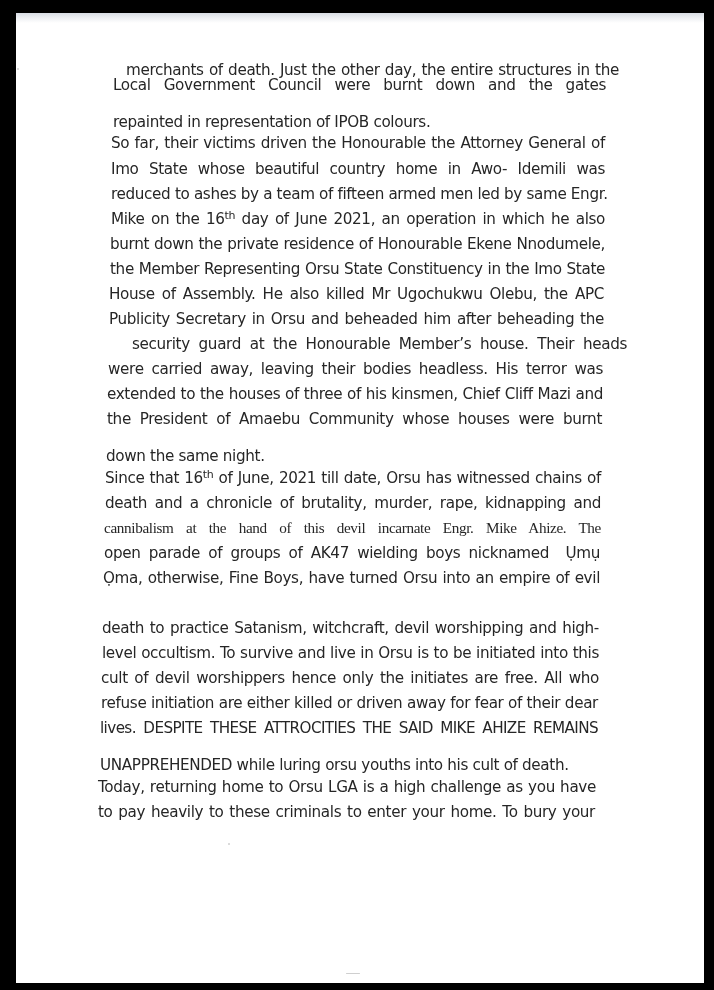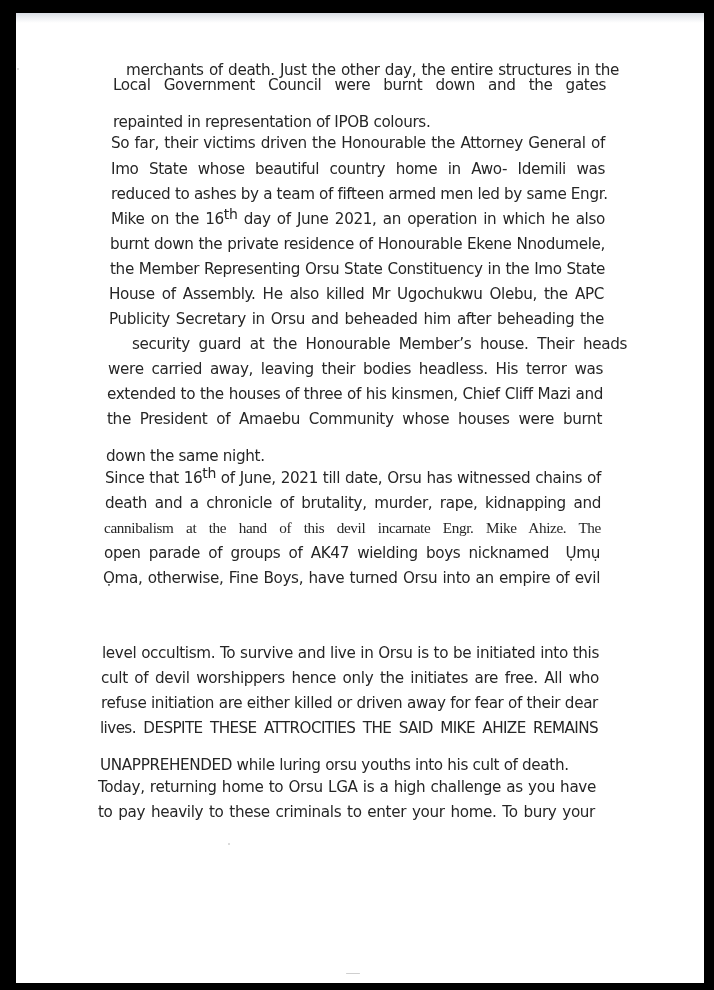--- a/index.html
+++ b/index.html
@@ -16,21 +16,21 @@
     background: linear-gradient(to bottom, #d9dde4 0%, #eef0f3 50%, #fff 100%);
   }
   .line {
     position: absolute; white-space: nowrap;
     font-family: "DejaVu Sans", sans-serif;
     font-size: 15.2px; line-height: 20px; color: #262626;
     text-align: justify; text-align-last: justify;
     letter-spacing: -0.35px;
   }
   .line.last { text-align-last: left; margin-top: 12px; }
-  sup { font-size: 14px; vertical-align: 5px; line-height: 0; }
+  sup { font-size: 11px; vertical-align: 5px; line-height: 0; }
   .speck { position: absolute; width: 2px; height: 2px; background: #cfcfcf; border-radius: 1px; }
 </style>
 </head>
 <body>
 
 <div class="page">
   <div class="page-topshade"></div>
 
   <div class="line" style="left:110px;top:36px;width:493px;margin-top:11px;">merchants of death. Just the other day, the entire structures in the</div>
   <div class="line" style="left:97px;top:62px;width:493px;">Local Government Council were burnt down and the gates</div>
@@ -48,20 +48,21 @@
   <div class="line" style="left:92px;top:346px;width:495px;">were carried away, leaving their bodies headless. His terror was</div>
   <div class="line" style="left:91px;top:371px;width:496px;">extended to the houses of three of his kinsmen, Chief Cliff Mazi and</div>
   <div class="line" style="left:91px;top:396px;width:495px;">the President of Amaebu Community whose houses were burnt</div>
   <div class="line last" style="left:90px;top:421px;width:495px;">down the same night.</div>
 
   <div class="line" style="left:89px;top:455px;width:496px;"><span>Since that 16</span><sup>th</sup><span> of June, 2021 till date, Orsu has witnessed chains of</span></div>
   <div class="line" style="left:89px;top:480px;width:496px;">death and a chronicle of brutality, murder, rape, kidnapping and</div>
   <div class="line" style="left:88px;top:505px;width:497px;font-family:Liberation Serif, serif;">cannibalism at the hand of this devil incarnate Engr. Mike Ahize. The</div>
   <div class="line" style="left:88px;top:530px;width:496px;white-space:pre;">open parade of groups of AK47 wielding boys nicknamed  Ụmụ</div>
   <div class="line" style="left:87px;top:555px;width:497px;">Ọma, otherwise, Fine Boys, have turned Orsu into an empire of evil</div>
+  <div class="line" style="left:86px;top:605px;width:497px;">death to practice Satanism, witchcraft, devil worshipping and high-</div>
   <div class="line" style="left:86px;top:630px;width:497px;">level occultism. To survive and live in Orsu is to be initiated into this</div>
   <div class="line" style="left:85px;top:655px;width:498px;">cult of devil worshippers hence only the initiates are free. All who</div>
   <div class="line" style="left:85px;top:680px;width:497px;">refuse initiation are either killed or driven away for fear of their dear</div>
   <div class="line" style="left:84px;top:705px;width:498px;letter-spacing:-0.6px;">lives. DESPITE THESE ATTROCITIES THE SAID MIKE AHIZE REMAINS</div>
   <div class="line last" style="left:84px;top:730px;width:498px;">UNAPPREHENDED while luring orsu youths into his cult of death.</div>
 
   <div class="line" style="left:82px;top:764px;width:498px;">Today, returning home to Orsu LGA is a high challenge as you have</div>
   <div class="line" style="left:82px;top:789px;width:497px;">to pay heavily to these criminals to enter your home. To bury your</div>
 
   <div class="speck" style="left:1px;top:55px;"></div>

